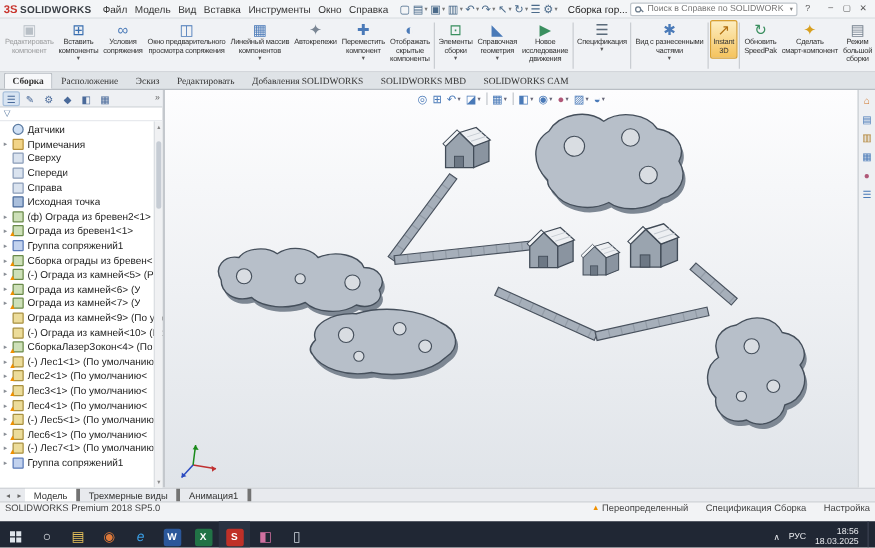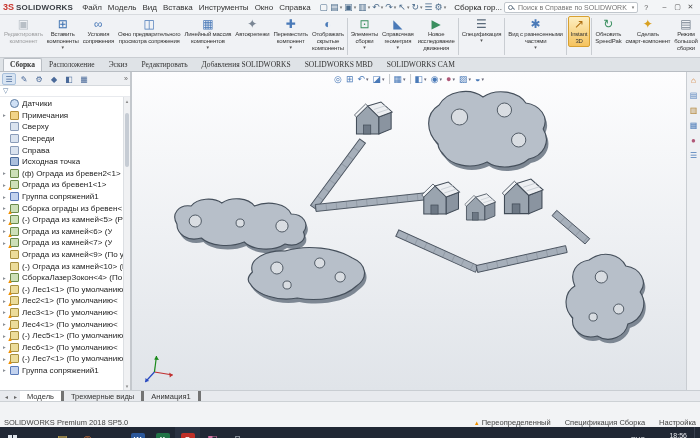--- a/index.html
+++ b/index.html
@@ -78,21 +78,21 @@
   
   .tpane{width:14px;background:#eef0f3;border-left:1px solid #c9cdd2;display:flex;flex-direction:column;
          align-items:center;padding-top:4px;gap:6px;font-size:8px;flex:none;}
   
   .modeltabs{height:11px;background:#e8eaee;border-top:1px solid #c9cdd2;display:flex;align-items:stretch;
              font-size:7.5px;color:#333;padding-left:2px;}
   .mnav{width:9px;display:flex;align-items:center;justify-content:center;font-size:6px;color:#666;}
   .mtab{padding:0 7px;border-right:3px solid #737373;display:flex;align-items:center;white-space:nowrap;}
   .mtab.active{background:#fff;}
   
-  .statusbar{height:26px;background:#f2f3f5;border-top:1px solid #cdd1d5;display:flex;align-items:flex-end;
+  .statusbar{height:16px;background:#f2f3f5;border-top:1px solid #cdd1d5;display:flex;align-items:flex-start;
              font-size:7.5px;color:#444;padding:0 4px;white-space:nowrap;}
   .sbwarn{color:#f09000;font-size:6px;margin-right:2px;}
   .sbright{margin-left:auto;display:flex;align-items:center;gap:14px;}
   .sbitem{display:flex;align-items:center;}
   
   .taskbar{height:25px;background:#202734;display:flex;align-items:center;color:#e8eaee;}
   .tbbtn{width:25px;height:25px;display:flex;align-items:center;justify-content:center;flex:none;font-size:11px;}
   .tbbtn.appactive{box-shadow:inset 0 -2px 0 #6ab0e8;background:#2a3242;}
   .winlogo{display:grid;grid-template-columns:4px 4px;grid-template-rows:4px 4px;gap:1px;}
   .winlogo span{background:#dfe5ec;}

